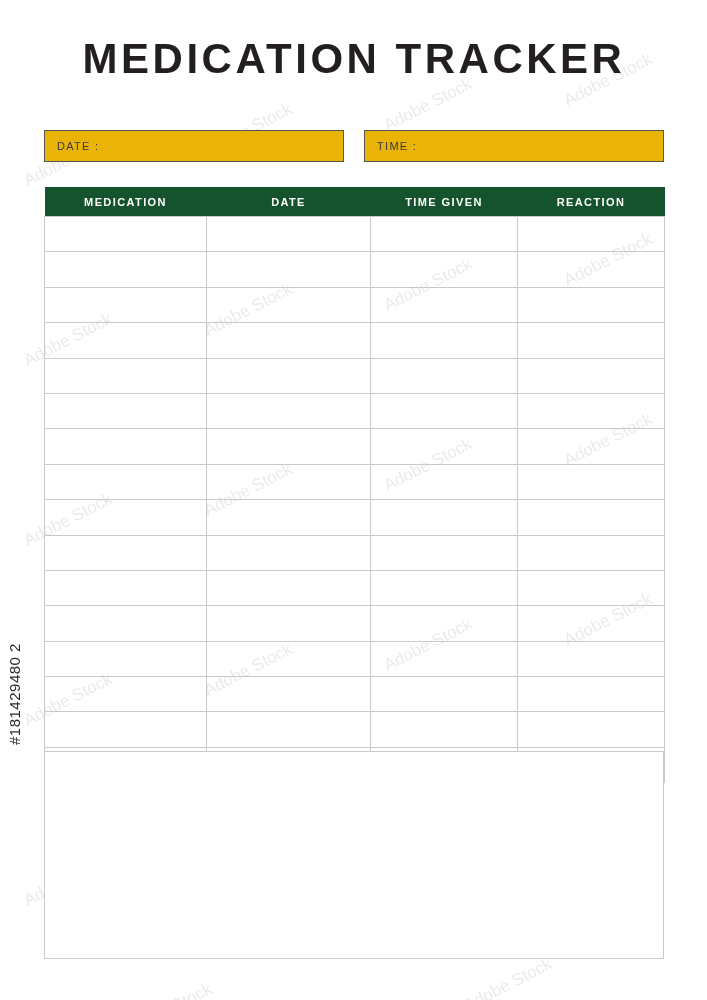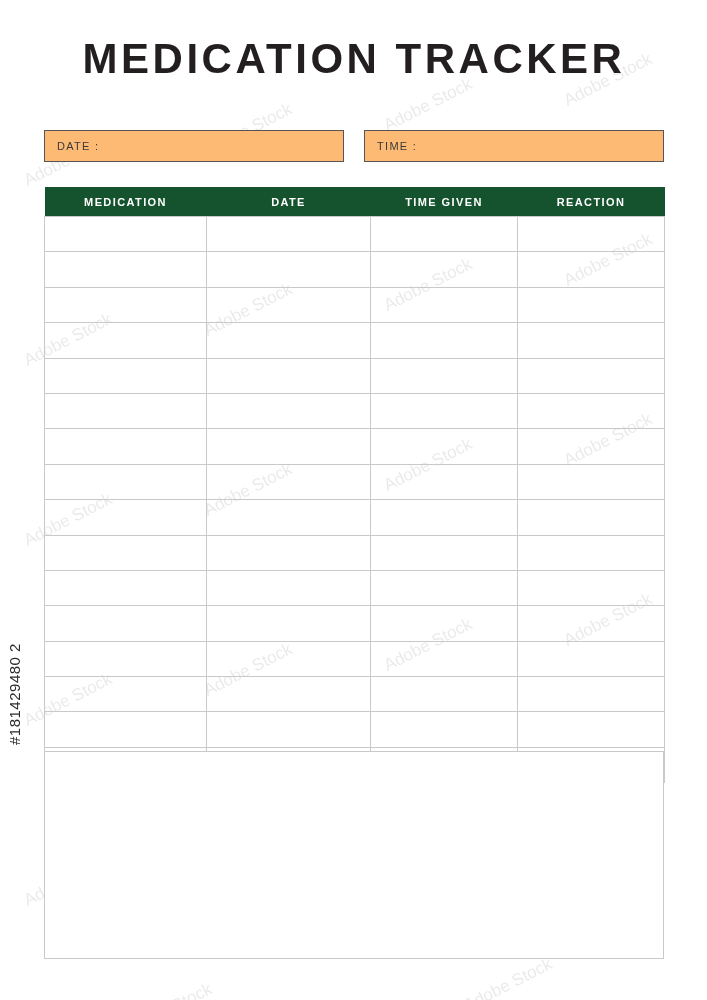--- a/index.html
+++ b/index.html
@@ -38,21 +38,21 @@
     font-family: "Liberation Sans", sans-serif;
     line-height: 1.1;
   }
 
   
   .field {
     position: absolute;
     height: 32px;
     border: 1px solid #555555;
     box-sizing: border-box;
-    background: #fdba74;
+    background: #eab308;
   }
   .field-label {
     position: absolute;
     left: 12px;
     top: 50%;
     transform: translateY(-50%);
     font-size: 11px;
     letter-spacing: 1.3px;
     color: #3a3a3a;
   }

